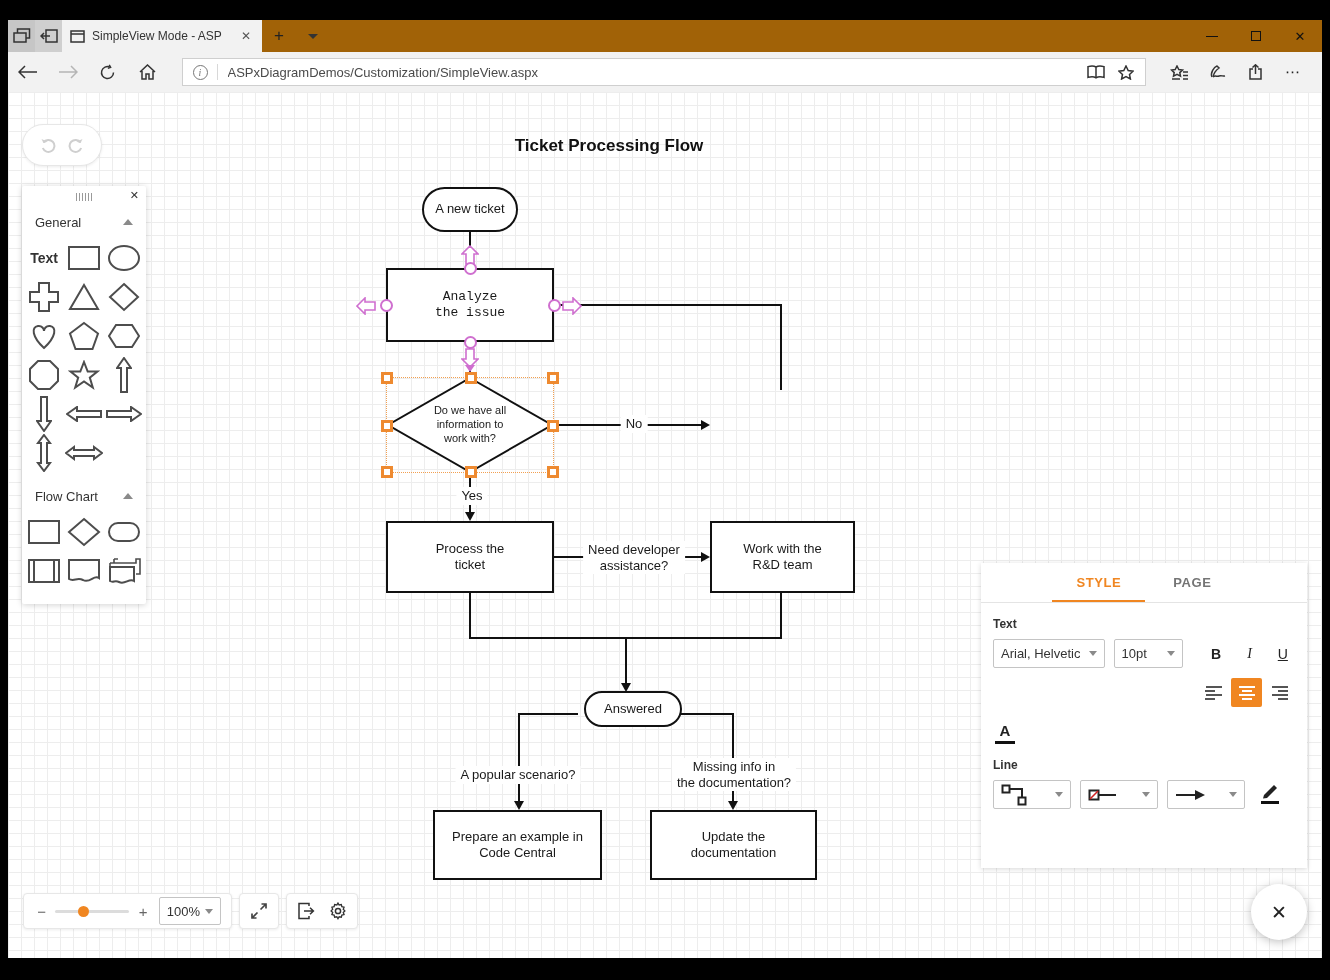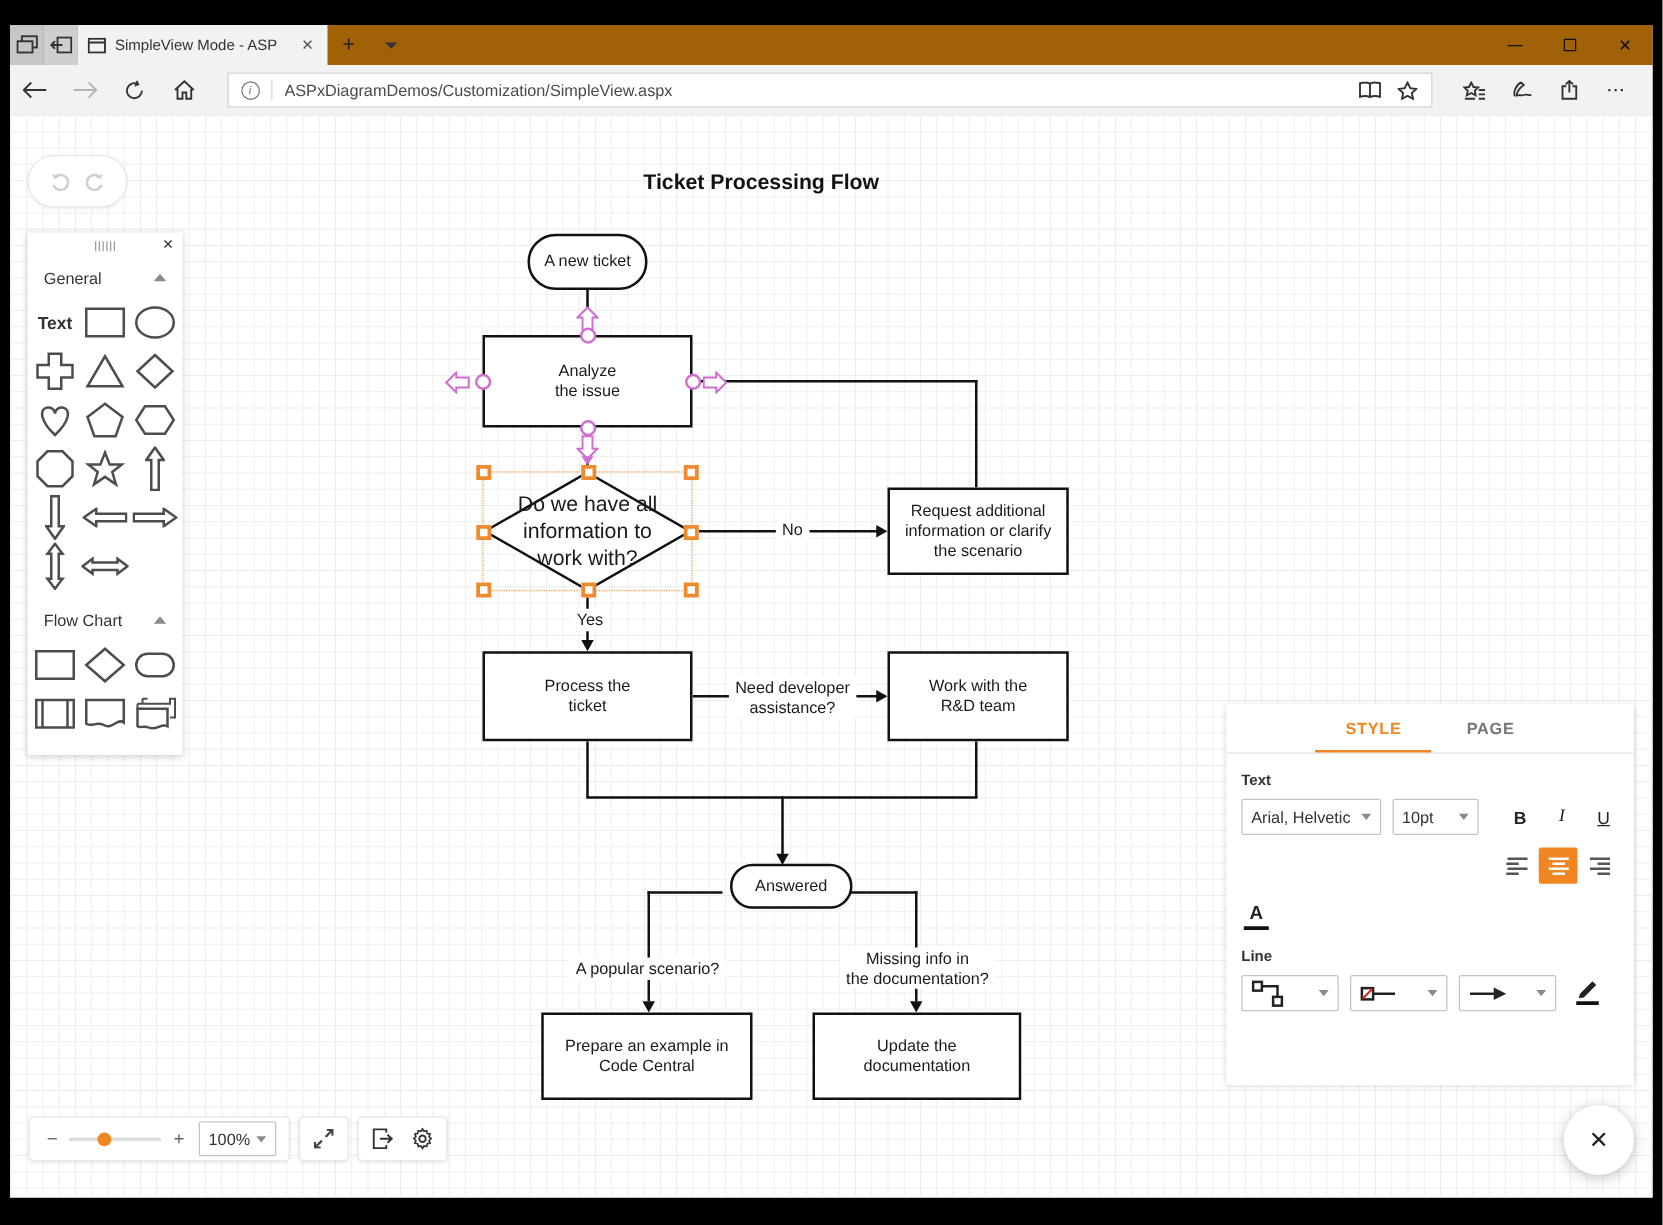--- a/index.html
+++ b/index.html
@@ -48,21 +48,21 @@
   .hline, .vline { position:absolute; background:#111; z-index:1; }
   .hline { height:2px; } .vline { width:2px; }
   .arr { position:absolute; width:0; height:0; z-index:2; }
   .a-r { border-left:9px solid #111; border-top:5px solid transparent; border-bottom:5px solid transparent; }
   .a-d { border-top:9px solid #111; border-left:5px solid transparent; border-right:5px solid transparent; }
 
   .elabel { position:absolute; background:#fff; font-size:13px; color:#1a1a1a; padding:1px 5px; text-align:center; white-space:pre-line; transform:translateX(-50%); z-index:2; line-height:1.2; }
 
   .diamond-wrap { position:absolute; left:378px; top:285px; width:168px; height:96px; z-index:3; }
   .diamond-wrap svg { position:absolute; left:0; top:0; }
-  .diamond-text { position:absolute; inset:0; display:flex; align-items:center; justify-content:center; text-align:center; font-size:17px; color:#1a1a1a; line-height:1.25; white-space:pre-line; }
+  .diamond-text { position:absolute; inset:0; display:flex; align-items:center; justify-content:center; text-align:center; font-size:11px; color:#1a1a1a; line-height:1.25; white-space:pre-line; }
 
   .sel { position:absolute; left:378px; top:285px; width:168px; height:96px; border:1px dotted #f2a051; z-index:4; }
   .handle { position:absolute; width:12px; height:12px; background:#fff; border:3px solid #ee8a30; }
 
   .pcircle { position:absolute; width:13px; height:13px; border-radius:50%; border:2px solid #cf6fcf; background:#fff; z-index:5; }
   .pmark { position:absolute; z-index:5; }
   .pink-head { position:absolute; width:0; height:0; border-top:7px solid #cf6fcf; border-left:5px solid transparent; border-right:5px solid transparent; z-index:5; }
 
   
   .card { position:absolute; background:#fff; border:1px solid #e7e7e7; border-radius:4px; box-shadow:0 1px 3px rgba(0,0,0,.08); }
@@ -401,33 +401,30 @@
 
     <div class="elabel" style="left:626px;top:323px;">No</div>
     <div class="elabel" style="left:464px;top:395px;">Yes</div>
     <div class="elabel" style="left:626px;top:449px;">Need developer
 assistance?</div>
     <div class="elabel" style="left:510px;top:674px;">A popular scenario?</div>
     <div class="elabel" style="left:726px;top:666px;">Missing info in
 the documentation?</div>
 
     <div class="node terminator" style="left:414px;top:95px;width:96px;height:45px;">A new ticket</div>
-    <div class="node" style="left:378px;top:176px;width:168px;height:74px;">Analyze
+    <div class="node" style="left:378px;top:176px;width:168px;height:74px;font-family:Liberation Mono, monospace;">Analyze
 the issue</div>
     <div class="diamond-wrap">
       <svg width="168" height="96" viewBox="0 0 168 96">
           <polygon points="84,1 166,48 84,95 2,48" fill="#fff" stroke="#111" stroke-width="2"></polygon>
         </svg>
       <div class="diamond-text">Do we have all
 information to
 work with?</div>
     </div>
-    <div class="node" style="left:702px;top:298px;width:145px;height:70px;">Request additional
-information or clarify
-the scenario</div>
     <div class="node" style="left:702px;top:429px;width:145px;height:72px;">Work with the
 R&amp;D team</div>
     <div class="node" style="left:378px;top:429px;width:168px;height:72px;">Process the
 ticket</div>
     <div class="node terminator" style="left:576px;top:599px;width:98px;height:36px;">Answered</div>
     <div class="node" style="left:425px;top:718px;width:169px;height:70px;">Prepare an example in
 Code Central</div>
     <div class="node" style="left:642px;top:718px;width:167px;height:70px;">Update the
 documentation</div>
 

